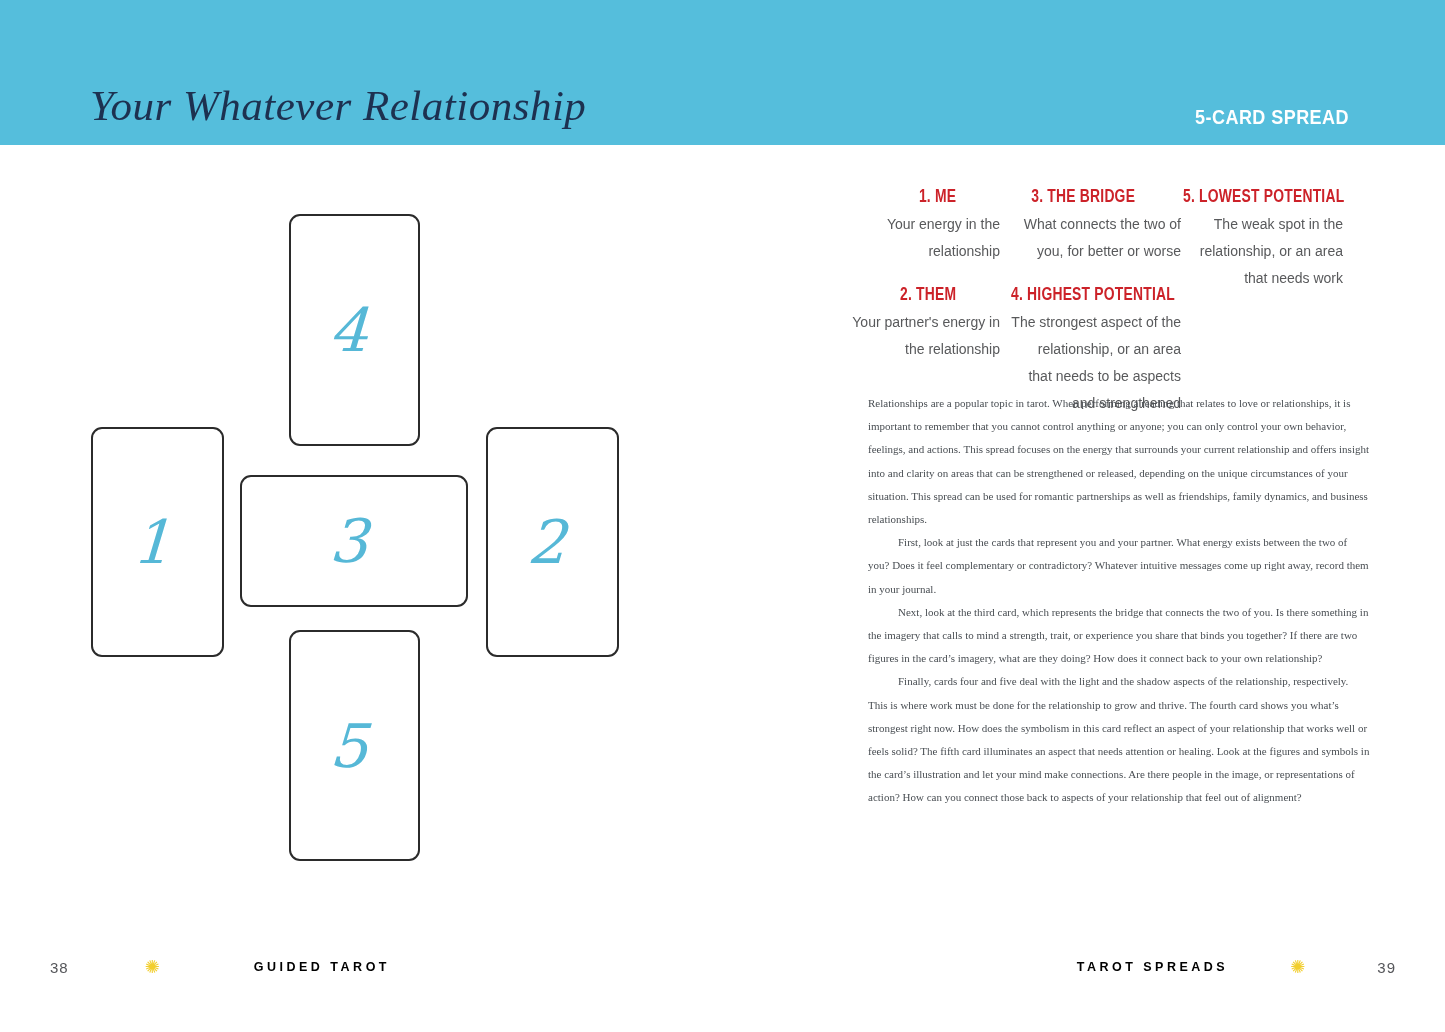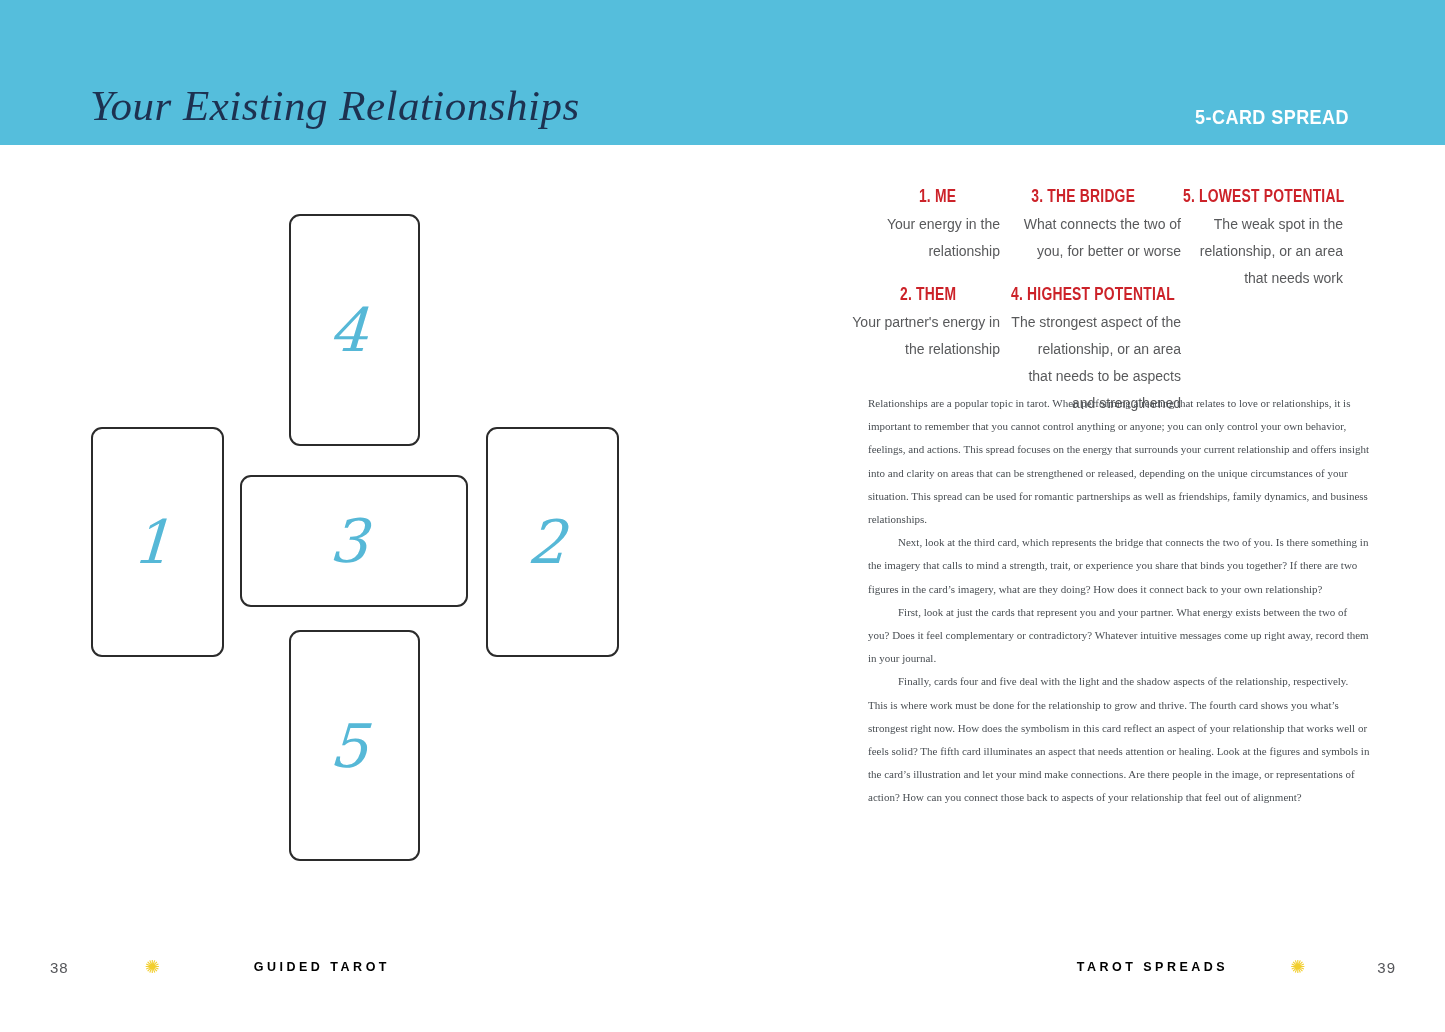--- a/index.html
+++ b/index.html
@@ -125,21 +125,21 @@
   }
   .footer-left  .star { margin-left: 28px; margin-right: 46px; }
   .footer-right .star { margin-left: 14px; margin-right: 24px; }
 </style>
 </head>
 <body>
 
 <div class="page">
 
   <header class="banner">
-    <h1 class="banner-title">Your Existing Relationships</h1>
+    <h1 class="banner-title">Your Whatever Relationship</h1>
     <div class="banner-label">5-CARD SPREAD</div>
   </header>
 
   <section>
     <div class="card card-4">
       <span class="card-num">4</span>
     </div>
     <div class="card card-1">
       <span class="card-num">1</span>
     </div>
@@ -178,22 +178,22 @@
     <div class="pos-col col-3">
       <div class="pos">
         <div class="pos-title">5. LOWEST POTENTIAL</div>
         <div class="pos-desc">The weak spot in the rela­tionship, or an area that needs work</div>
       </div>
     </div>
   </section>
 
   <section class="article">
     <p>Relationships are a popular topic in tarot. When performing a reading that relates to love or relationships, it is important to remember that you cannot control anything or anyone; you can only control your own behavior, feelings, and actions. This spread focuses on the energy that surrounds your current relationship and offers insight into and clarity on areas that can be strengthened or released, depending on the unique circumstances of your situation. This spread can be used for romantic partnerships as well as friendships, family dynamics, and business relationships.</p>
+    <p class="indent">First, look at just the cards that represent you and your partner. What energy exists between the two of you? Does it feel complementary or contradictory? Whatever intuitive messages come up right away, record them in your journal.</p>
     <p class="indent">Next, look at the third card, which represents the bridge that connects the two of you. Is there something in the imagery that calls to mind a strength, trait, or experience you share that binds you together? If there are two figures in the card’s imagery, what are they doing? How does it connect back to your own relationship?</p>
-    <p class="indent">First, look at just the cards that represent you and your partner. What energy exists between the two of you? Does it feel complementary or contradictory? Whatever intuitive messages come up right away, record them in your journal.</p>
     <p class="indent">Finally, cards four and five deal with the light and the shadow aspects of the relationship, respectively. This is where work must be done for the relationship to grow and thrive. The fourth card shows you what’s strongest right now. How does the symbolism in this card reflect an aspect of your relationship that works well or feels solid? The fifth card illuminates an aspect that needs attention or healing. Look at the figures and symbols in the card’s illustration and let your mind make connections. Are there people in the image, or representations of action? How can you connect those back to aspects of your relationship that feel out of alignment?</p>
   </section>
 
   <div class="footer-left">
     <span class="pagenum">38</span>
     <span class="star">✺</span>
     <span class="running-title">GUIDED TAROT</span>
   </div>
 
   <div class="footer-right">

